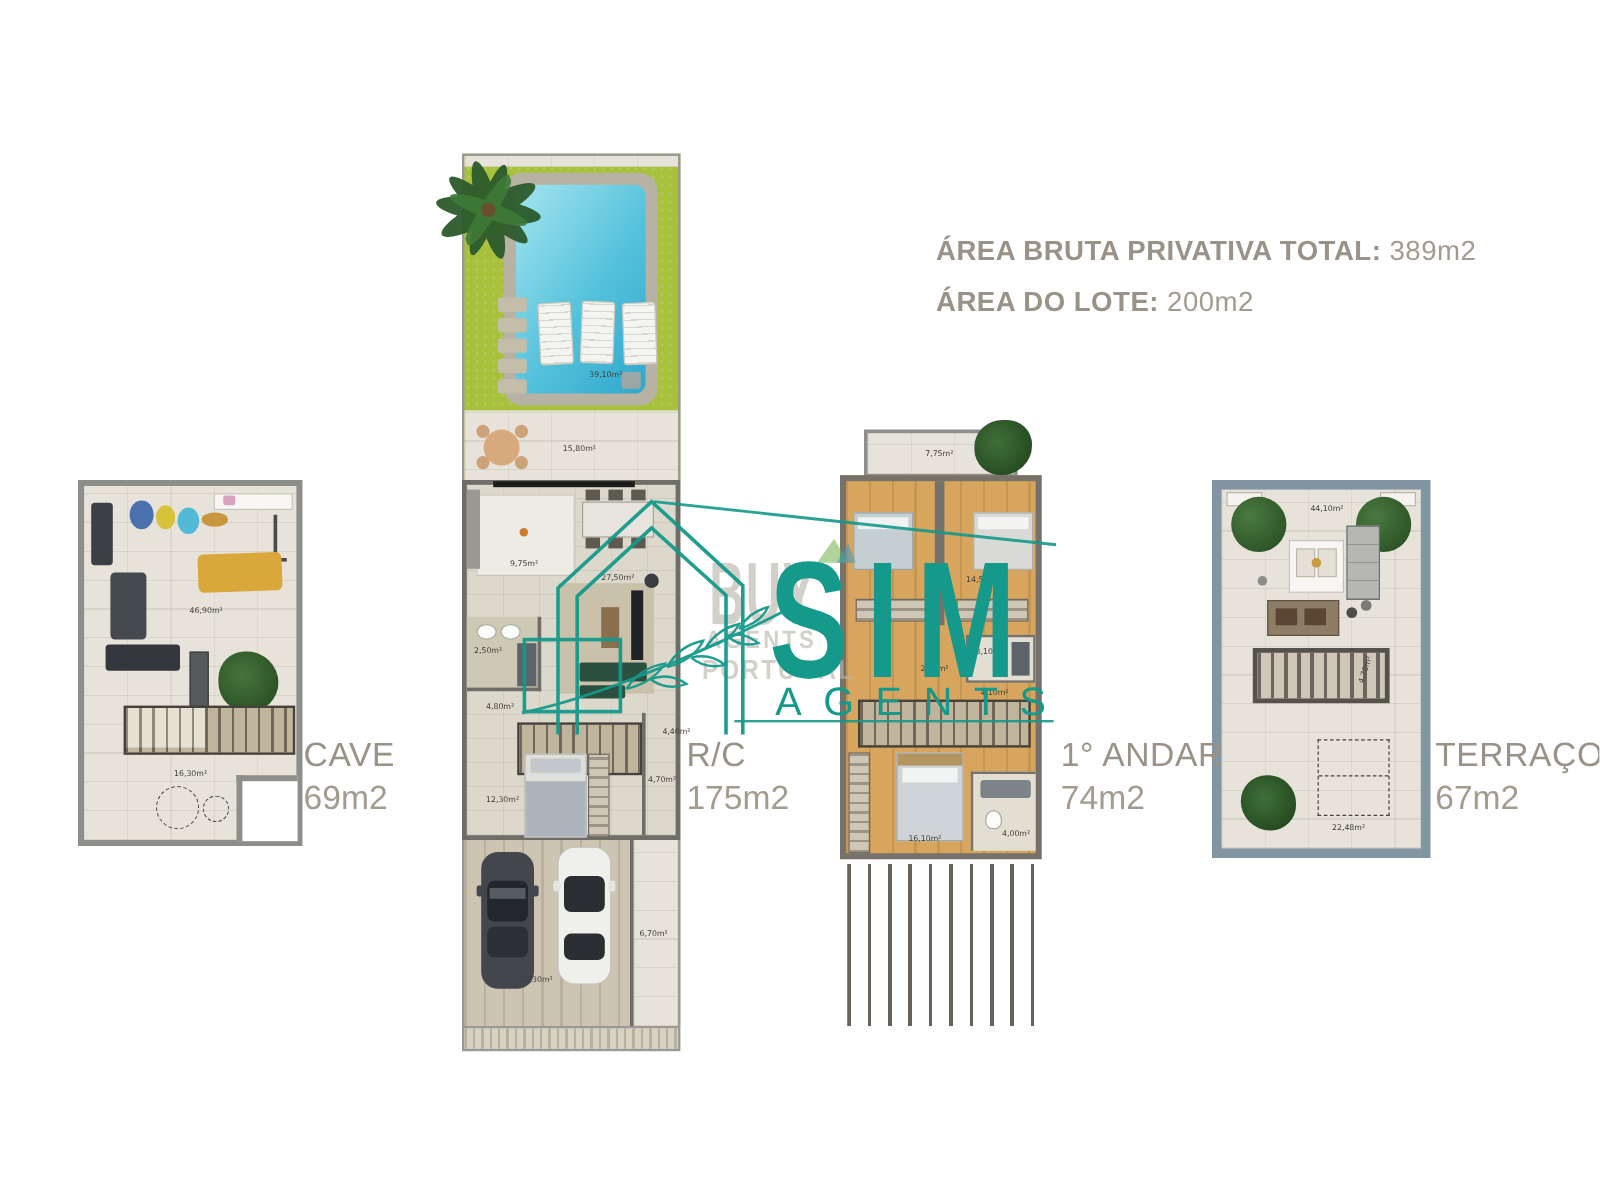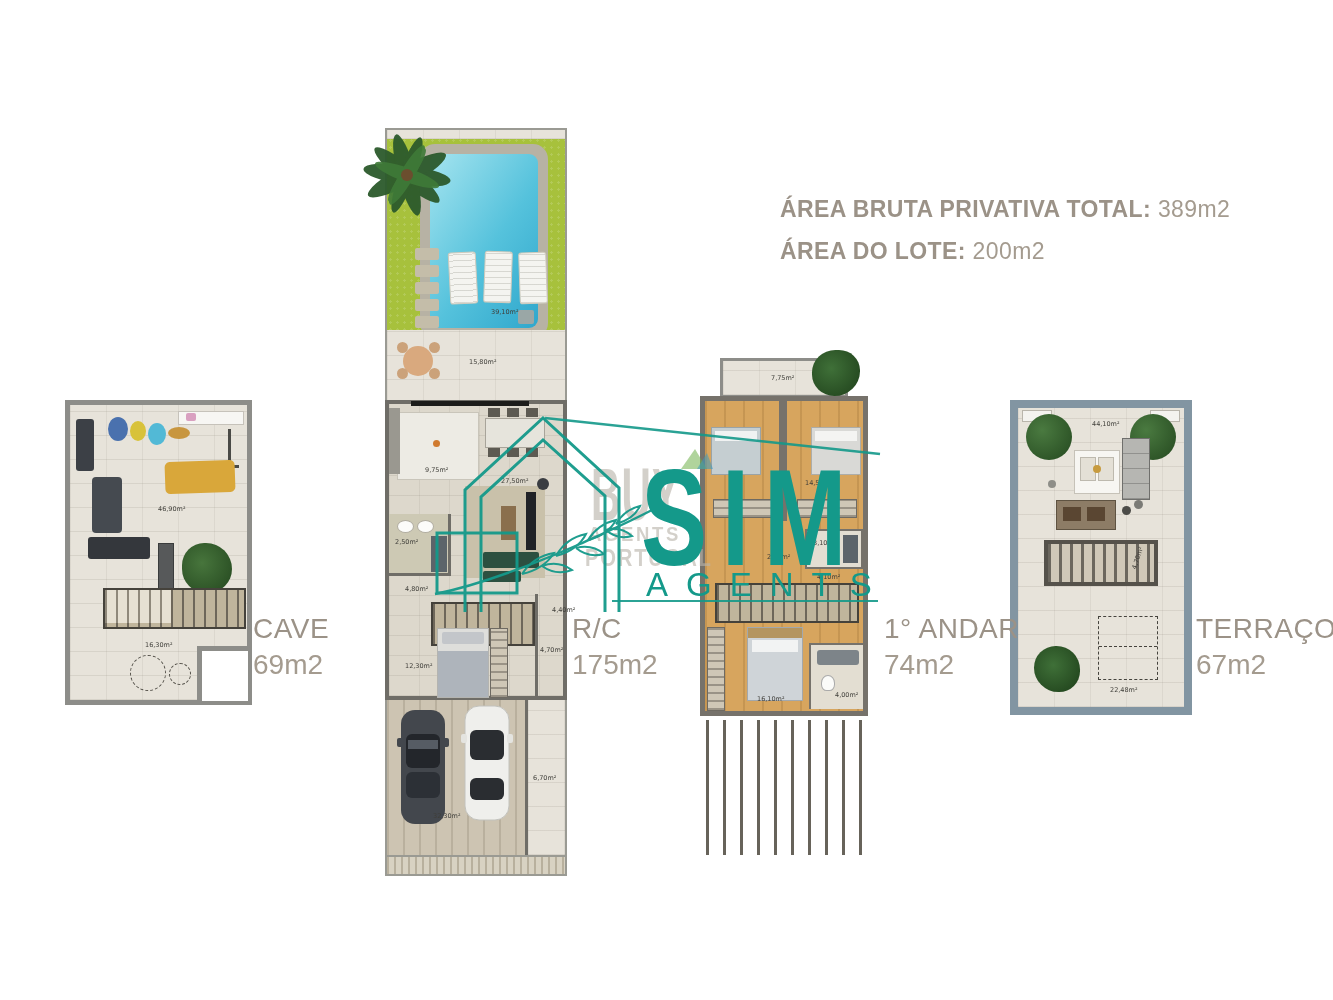--- a/index.html
+++ b/index.html
@@ -118,21 +118,21 @@
         <div style="width:24px;height:12px;background:#c4bda9;margin-bottom:5px;border-radius:2px;"></div>
         <div style="width:24px;height:12px;background:#c4bda9;margin-bottom:5px;border-radius:2px;"></div>
         <div style="width:24px;height:12px;background:#c4bda9;margin-bottom:5px;border-radius:2px;"></div>
       </div>
 
       <div class="abs" style="left:62px;top:122px;width:26px;height:50px;background:#f4f4f0;border:1px solid #cfcabc;border-radius:3px;transform:rotate(-3deg);background-image:repeating-linear-gradient(0deg,rgba(160,160,150,.35) 0 1px,transparent 1px 6px);"></div>
       <div class="abs" style="left:97px;top:121px;width:26px;height:50px;background:#f4f4f0;border:1px solid #cfcabc;border-radius:3px;transform:rotate(2deg);background-image:repeating-linear-gradient(0deg,rgba(160,160,150,.35) 0 1px,transparent 1px 6px);"></div>
       <div class="abs" style="left:132px;top:122px;width:26px;height:50px;background:#f4f4f0;border:1px solid #cfcabc;border-radius:3px;transform:rotate(-2deg);background-image:repeating-linear-gradient(0deg,rgba(160,160,150,.35) 0 1px,transparent 1px 6px);"></div>
       <div class="al" style="left:60px;top:178px;margin-left:44px;">39,10m²</div>
 
-      <div class="abs stone" style="left:0;top:200px;width:178px;height:74px;">
+      <div class="abs stone" style="left:0;top:212px;width:178px;height:74px;">
         <div class="abs" style="left:16px;top:16px;width:30px;height:30px;border-radius:50%;background:#d9a97e;"></div>
         <div class="abs" style="left:10px;top:12px;width:11px;height:11px;border-radius:50%;background:#cba27a;"></div>
         <div class="abs" style="left:42px;top:12px;width:11px;height:11px;border-radius:50%;background:#cba27a;"></div>
         <div class="abs" style="left:10px;top:38px;width:11px;height:11px;border-radius:50%;background:#cba27a;"></div>
         <div class="abs" style="left:42px;top:38px;width:11px;height:11px;border-radius:50%;background:#cba27a;"></div>
         <div class="al" style="left:82px;top:28px;">15,80m²</div>
       </div>
     </div>
 
     <div class="wallbox stone2" style="left:0;top:272px;width:182px;height:300px;border:4px solid #6f6d67;">

